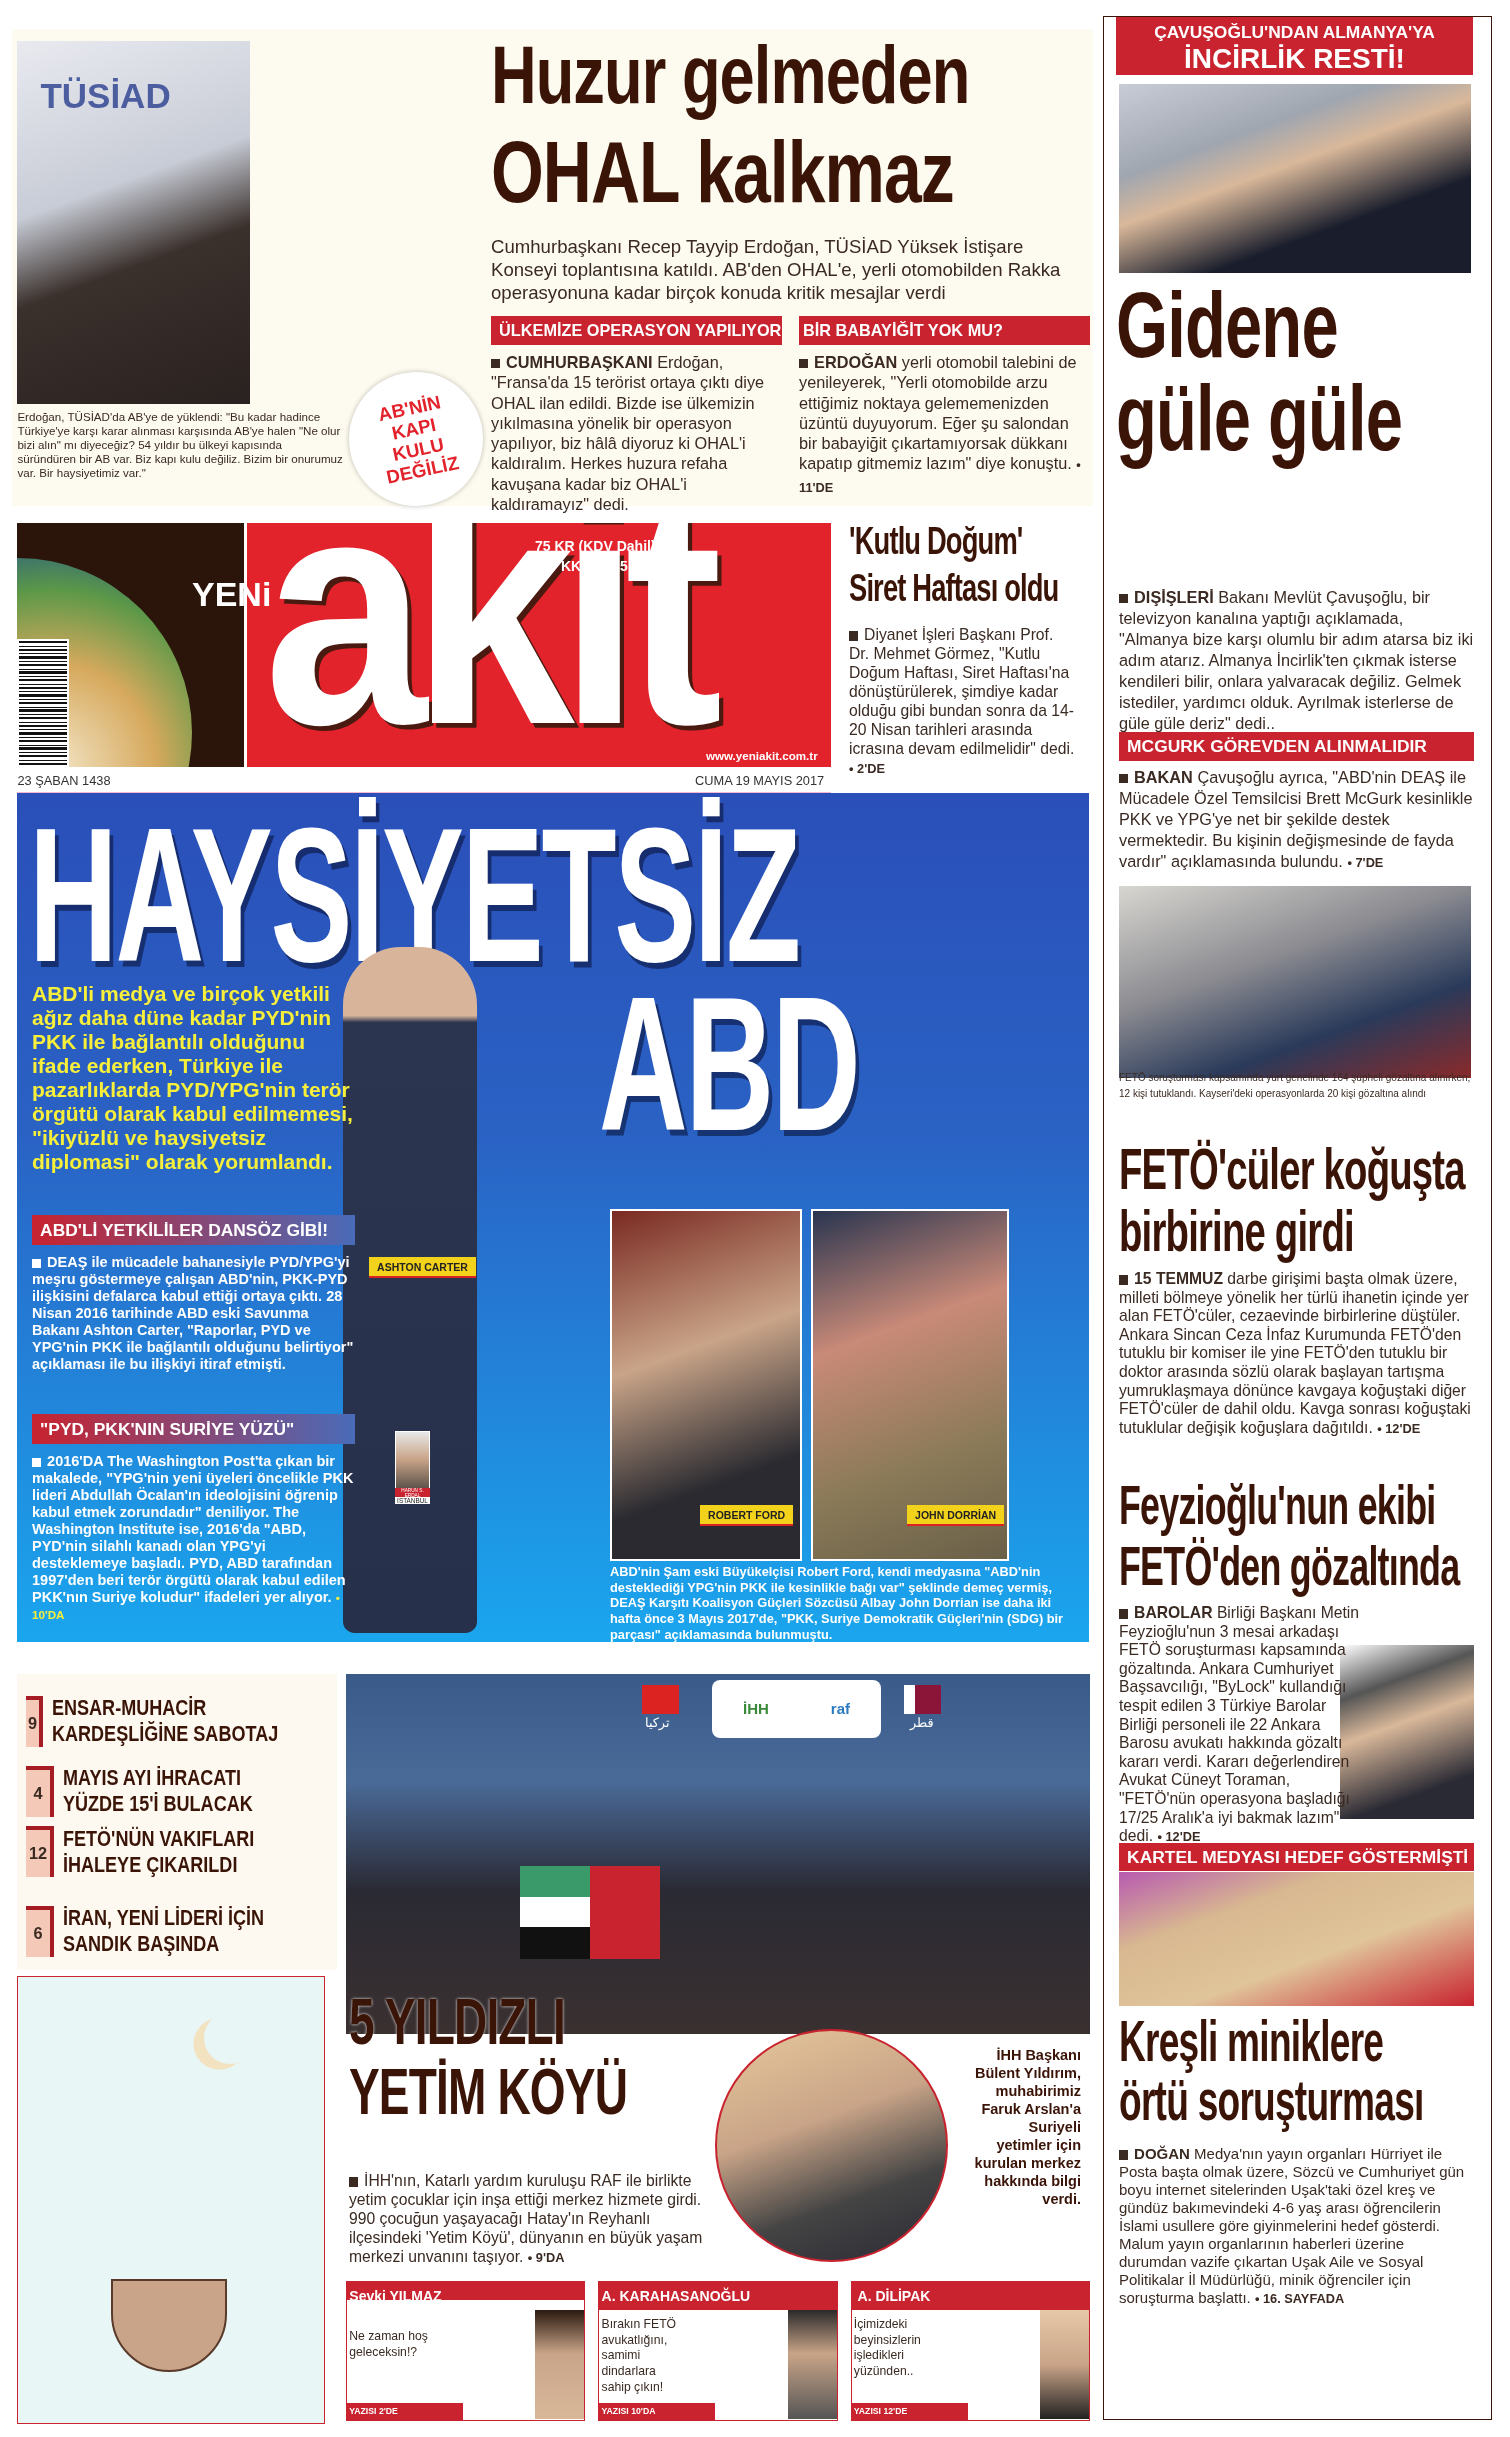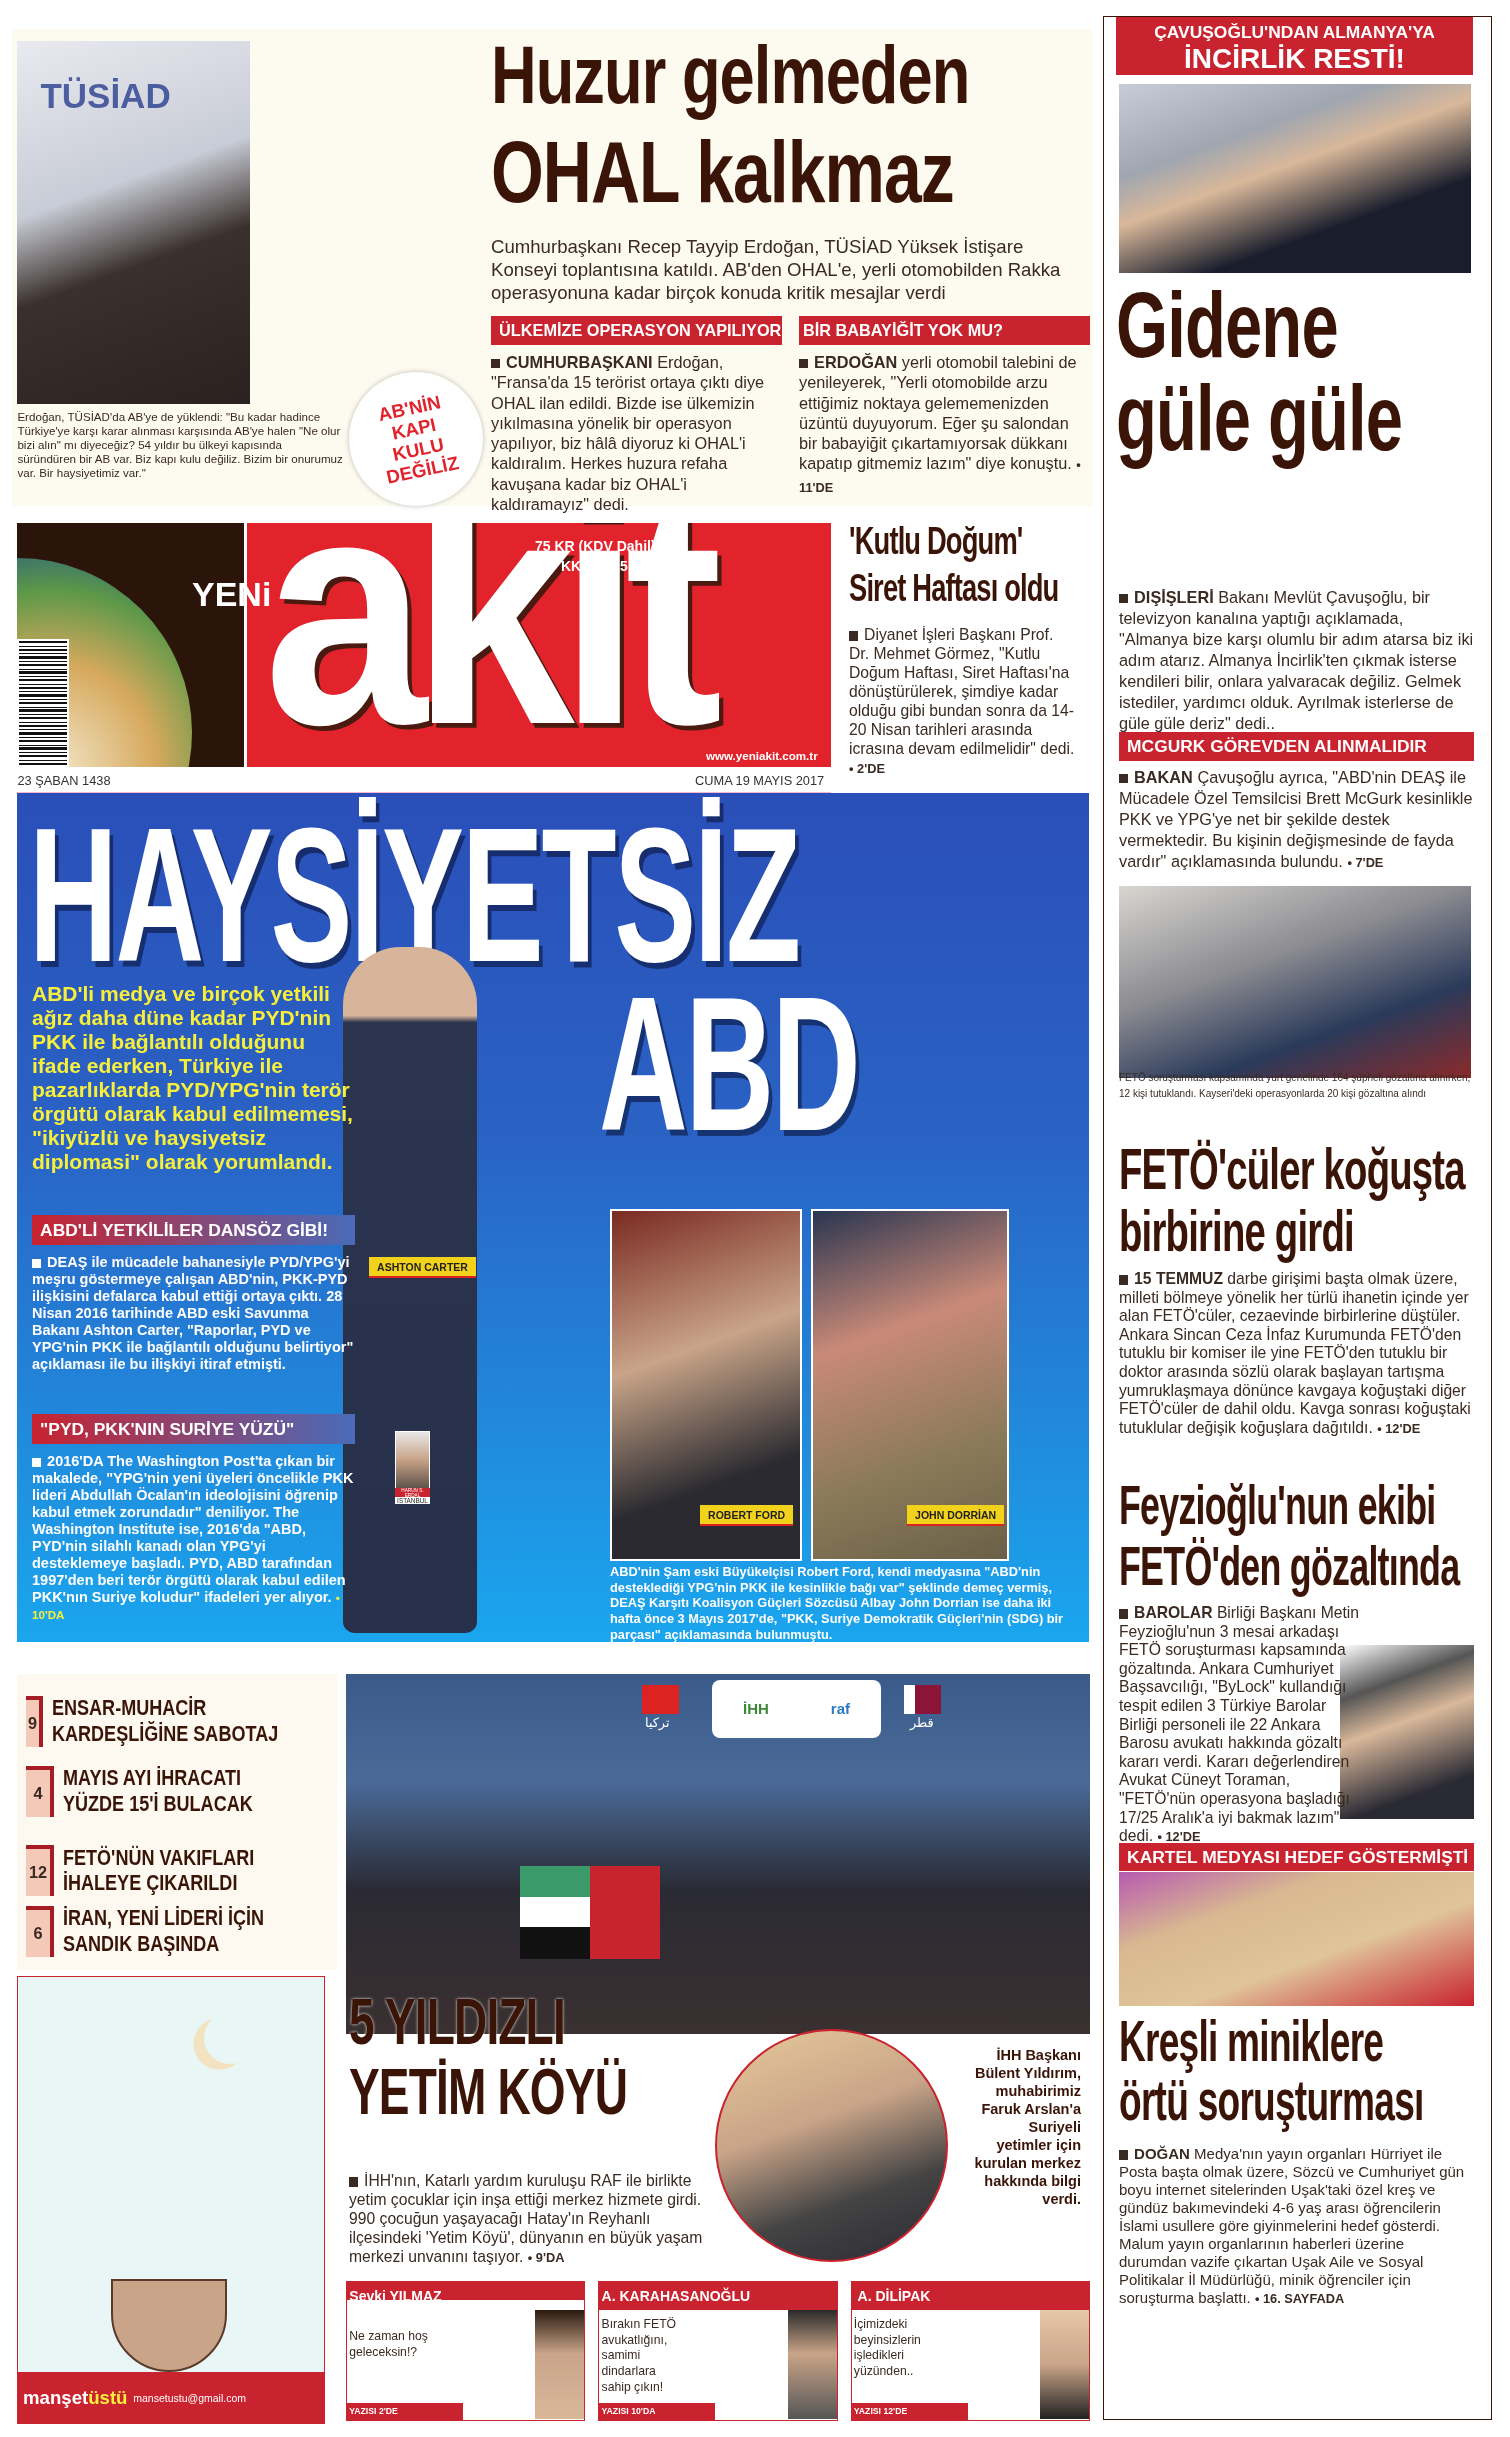--- a/index.html
+++ b/index.html
@@ -95,21 +95,21 @@
   </div>
   <div style="display:flex;align-items:center;height:70px">
     <div style="width:28px;height:51px;background:#f5c9b8;border-top:4.7px solid #a51c24;border-right:4.7px solid #a51c24;display:flex;align-items:center;justify-content:center;font-weight:bold;font-size:16.3px;margin-right:9.3px">
         <span>4</span>
       </div>
     <div style="font-weight:bold;font-size:22px;line-height:25.6px;color:#3b1408;transform:scaleX(.82);transform-origin:left center;white-space:nowrap">
         <div>MAYIS AYI İHRACATI</div>
         <div>YÜZDE 15'İ BULACAK</div>
       </div>
   </div>
-  <div style="display:flex;align-items:flex-end;height:70px">
+  <div style="display:flex;align-items:flex-start;height:70px">
     <div style="width:28px;height:51px;background:#f5c9b8;border-top:4.7px solid #a51c24;border-right:4.7px solid #a51c24;display:flex;align-items:center;justify-content:center;font-weight:bold;font-size:16.3px;margin-right:9.3px">
         <span>12</span>
       </div>
     <div style="font-weight:bold;font-size:22px;line-height:25.6px;color:#3b1408;transform:scaleX(.82);transform-origin:left center;white-space:nowrap">
         <div>FETÖ'NÜN VAKIFLARI</div>
         <div>İHALEYE ÇIKARILDI</div>
       </div>
   </div>
   <div style="display:flex;align-items:center;height:70px">
     <div style="width:28px;height:51px;background:#f5c9b8;border-top:4.7px solid #a51c24;border-right:4.7px solid #a51c24;display:flex;align-items:center;justify-content:center;font-weight:bold;font-size:16.3px;margin-right:9.3px">
@@ -118,25 +118,20 @@
     <div style="font-weight:bold;font-size:22px;line-height:25.6px;color:#3b1408;transform:scaleX(.82);transform-origin:left center;white-space:nowrap">
         <div>İRAN, YENİ LİDERİ İÇİN</div>
         <div>SANDIK BAŞINDA</div>
       </div>
   </div>
 </div>
 
 <div class="abs" style="left:17.4px;top:1976px;width:308px;height:448px;border:1.7px solid #c8232f;background:#e8f6f6;overflow:hidden">
   <div class="abs" style="left:186px;top:35px;width:52px;height:52px;border-radius:50%;box-shadow:-10.5px 5.8px 0 0 #f2e2c0"></div>
   <div class="abs" style="left:93px;top:302px;width:116px;height:93px;border-radius:0 0 58px 58px;background:#c9a488;border:2.3px solid #5a3a2a"></div>
-  <div class="abs" style="left:0;bottom:0;width:100%;height:51px;background:#c8232f;display:flex;align-items:center;padding-left:4.7px">
-    <span style="color:#fff;font-weight:bold;font-size:18.6px">manşet</span>
-      <span style="color:#f7ef3a;font-weight:bold;font-size:18.6px">üstü</span>
-    <span style="color:#fff;font-size:10.5px;margin-left:5.8px">mansetustu@gmail.com</span>
-  </div>
 </div>
 
 <div class="abs photo" style="left:346px;top:1674px;width:744px;height:360px;background:linear-gradient(180deg,#3a5a8a 0%,#4a6a98 30%,#2a2a34 60%,#3a3030 100%)">
   <div class="abs" style="left:366px;top:5.8px;width:169px;height:58px;background:#fff;border-radius:8.1px;display:flex;justify-content:space-around;align-items:center;font-weight:bold;font-size:15px">
     <span style="color:#3a8a3a">İHH</span>
     <span style="color:#2a7ac0">raf</span>
   </div>
   <div class="abs" style="left:296px;top:10.5px;width:37px;height:29px;background:#d22"></div>
   <div class="abs" style="left:299px;top:41px;color:#fff;font-size:12.8px">تركيا</div>
   <div class="abs" style="left:558px;top:10.5px;width:37px;height:29px;background:linear-gradient(90deg,#fff 30%,#8a1538 30%)"></div>

